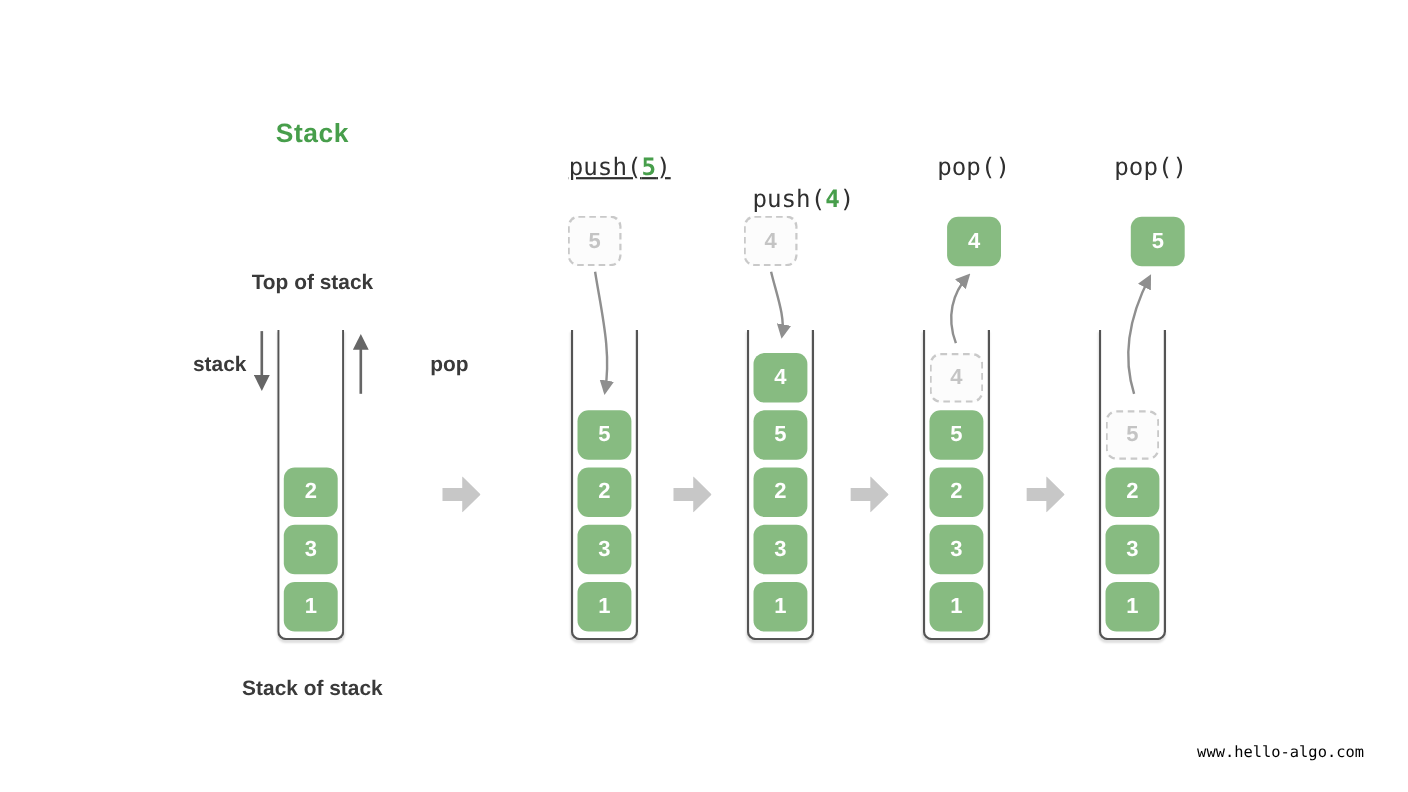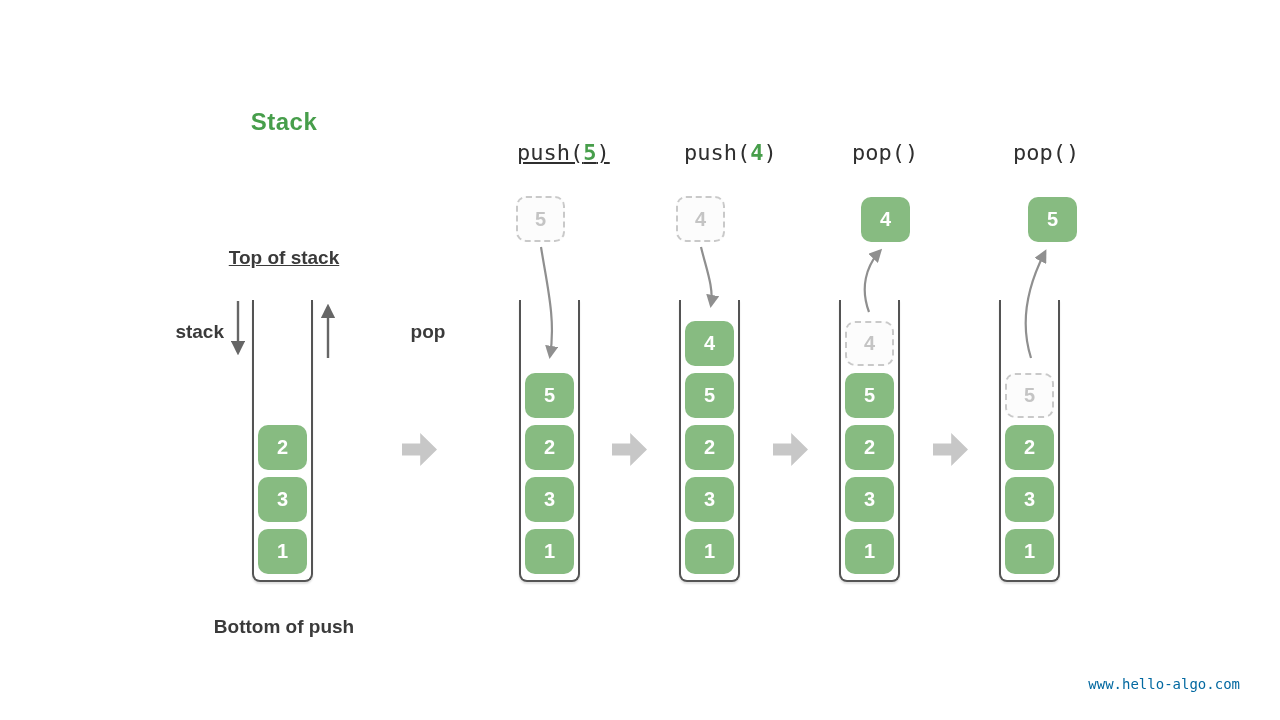--- a/index.html
+++ b/index.html
@@ -8,24 +8,24 @@
     font-family:"Liberation Sans",sans-serif;
   }
   .abs{position:absolute;}
   .title{
     left:184px;top:108px;width:200px;text-align:center;
     font-size:24px;font-weight:bold;color:#479e4b;letter-spacing:.5px;
   }
   .lbl{
     color:#3a3a3a;font-weight:bold;font-size:19px;
   }
-  .lbl-top{left:184px;top:247px;width:200px;text-align:center;text-decoration:underline;}
+  .lbl-top{left:184px;top:247px;width:200px;text-align:center;}
   .lbl-bottom{left:164px;top:616px;width:240px;text-align:center;}
   .lbl-push{left:140px;top:321px;width:84px;text-align:right;}
-  .lbl-pop{left:342px;top:321px;width:84px;text-align:center;margin-left:44px;}
+  .lbl-pop{left:342px;top:321px;width:84px;text-align:right;}
 
   .op-label{
     top:140px;height:28px;font-family:"DejaVu Sans Mono",monospace;
     font-size:22px;color:#2f2f2f;white-space:pre;
   }
   .op-label .arg{color:#479e4b;font-weight:bold;}
 
   .stack-box{
     top:300px;width:57px;height:280px;
     border:2px solid #545454;border-top:none;
@@ -52,37 +52,37 @@
   }
   .float-box.solid{background:#87bb81;color:#ffffff;}
 
   .block-arrow{
     top:433px;width:35px;height:33px;background:#c7c7c7;
     -webkit-clip-path:polygon(0 32%,52% 32%,52% 0,100% 50%,52% 100%,52% 68%,0 68%);
     clip-path:polygon(0 32%,52% 32%,52% 0,100% 50%,52% 100%,52% 68%,0 68%);
   }
   .watermark{
     left:1040px;top:676px;width:200px;text-align:right;
-    font-family:"DejaVu Sans Mono",monospace;font-size:14px;color:#0369a1;
+    font-family:"DejaVu Sans Mono",monospace;font-size:14px;color:#000000;
   }
   svg.overlay{position:absolute;left:0;top:0;pointer-events:none;}
 </style>
 </head>
 <body>
 
 <div class="canvas">
 
   <div class="abs title">Stack</div>
   <div class="abs lbl lbl-top">Top of stack</div>
-  <div class="abs lbl lbl-bottom">Bottom of push</div>
+  <div class="abs lbl lbl-bottom">Stack of stack</div>
   <div class="abs lbl lbl-push">stack</div>
   <div class="abs lbl lbl-pop">pop</div>
 
   <div class="abs op-label" style="left:517px;text-decoration:underline;"><span>push(</span><span class="arg">5</span><span>)</span></div>
-  <div class="abs op-label" style="left:684px;"><span>push(</span><span class="arg">4</span><span>)</span></div>
+  <div class="abs op-label" style="left:684px;margin-top:29px;"><span>push(</span><span class="arg">4</span><span>)</span></div>
   <div class="abs op-label" style="left:852px;"><span>pop()</span></div>
   <div class="abs op-label" style="left:1013px;"><span>pop()</span></div>
 
   <div class="abs float-box dashed" style="left:516px;">5</div>
   <div class="abs float-box dashed" style="left:676px;">4</div>
   <div class="abs float-box solid" style="left:861px;top:197px;height:45px;line-height:45px;">4</div>
   <div class="abs float-box solid" style="left:1028px;top:197px;height:45px;line-height:45px;">5</div>
 
   <div class="abs stack-box" style="left:252px;">
       <div class="item solid" style="left: 4px; top: 125px;">2</div>

